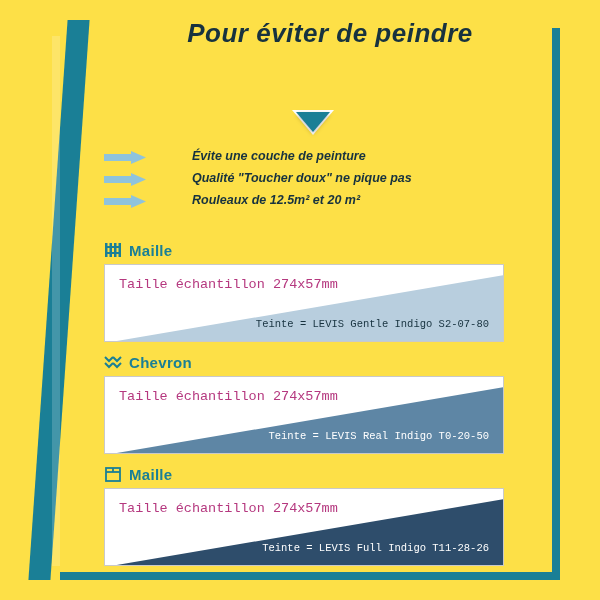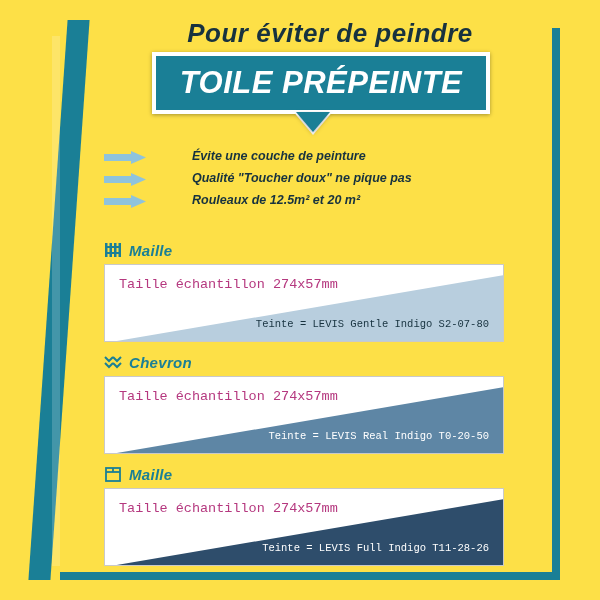--- a/index.html
+++ b/index.html
@@ -155,21 +155,20 @@
   }
   .sec-icon {
     width: 18px;
     height: 18px;
     margin-right: 7px;
     flex: 0 0 18px;
   }
   .sec-label {
     font-size: 15px;
     font-weight: bold;
-    font-style: italic;
     color: #1a7f96;
     letter-spacing: 0.3px;
   }
   .sample {
     position: relative;
     width: 400px;
     height: 78px;
     border: 1px solid #c9c9c9;
     background: #ffffff;
     overflow: hidden;
@@ -203,23 +202,20 @@
 
 <div id="page">
 
   <div class="frame-left"></div>
   <div class="frame-left-inner"></div>
   <div class="frame-bottom"></div>
   <div class="frame-right"></div>
 
   <div class="title-top">Pour éviter de peindre</div>
 
-  <div class="banner">
-    <span class="banner-text">TOILE PRÉPEINTE</span>
-  </div>
   <div class="banner-tail-w"></div>
   <div class="banner-tail"></div>
 
   <div class="bullets">
 
     <div class="bullet-row">
       <span class="arrow">
         <svg width="42" height="13" viewBox="0 0 42 13">
             <path d="M0 3 H27 V0 L42 6.5 L27 13 V10 H0 Z" fill="#8fc3dc"></path>
           </svg>

